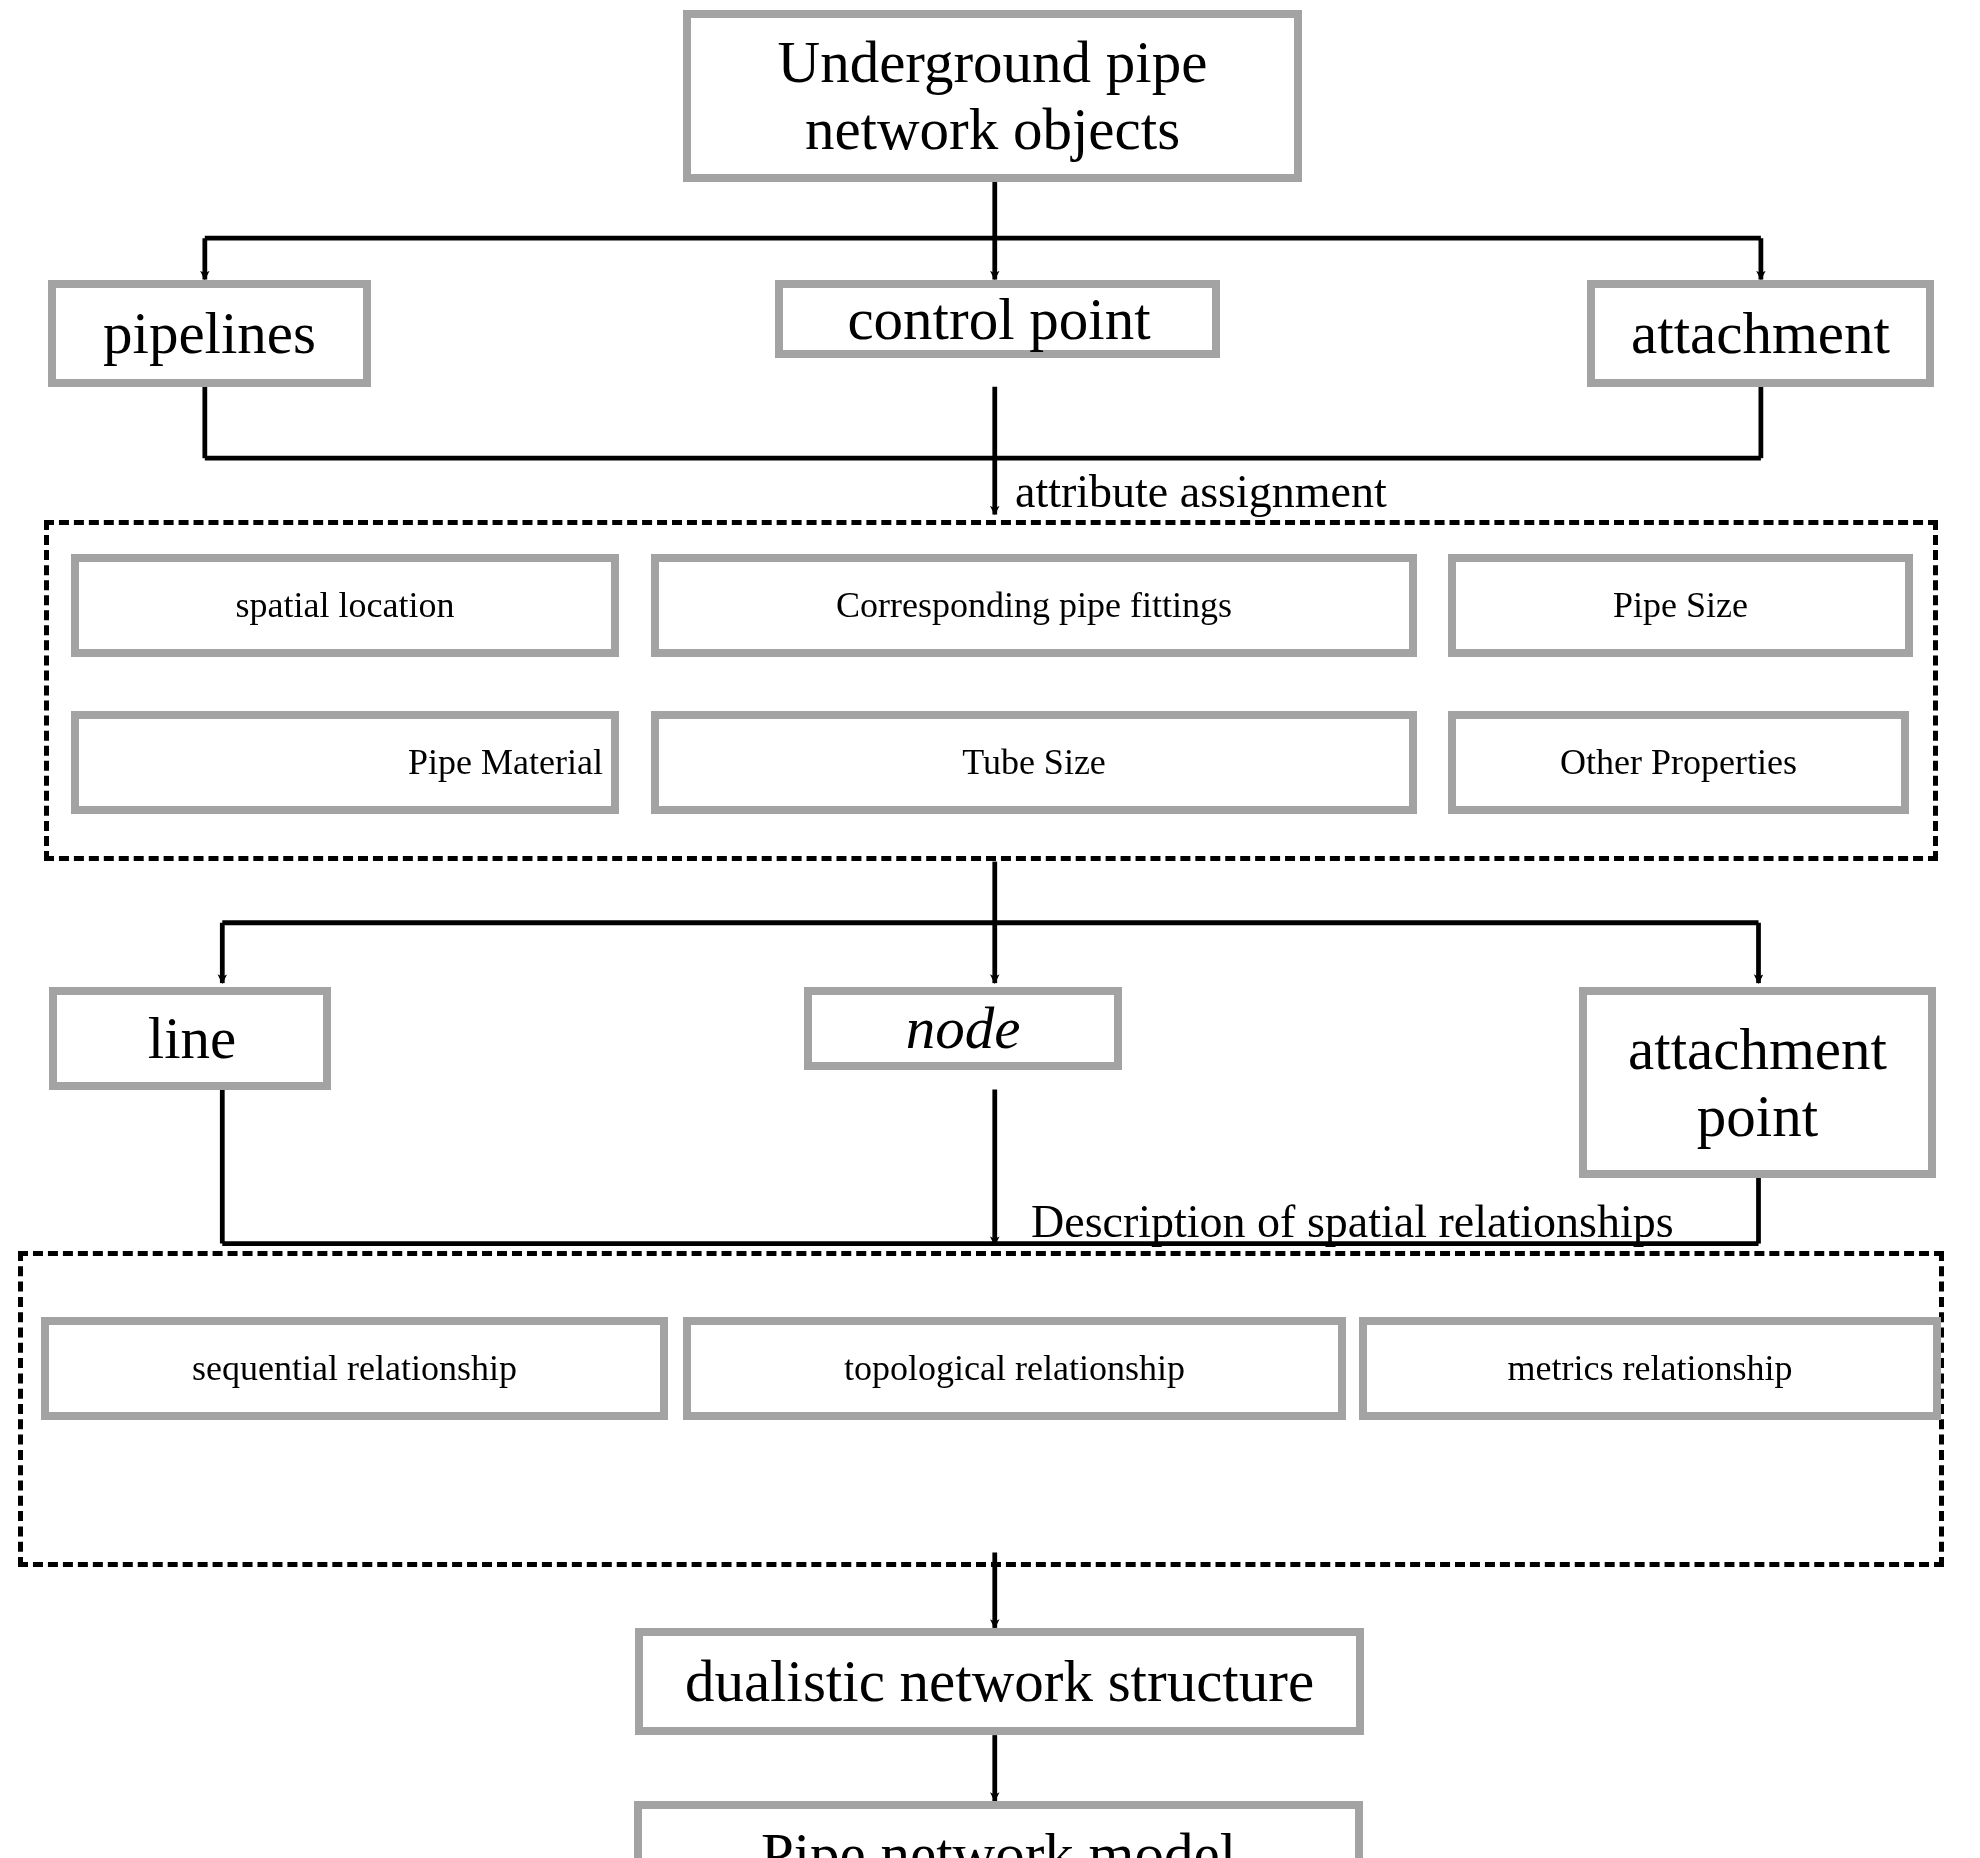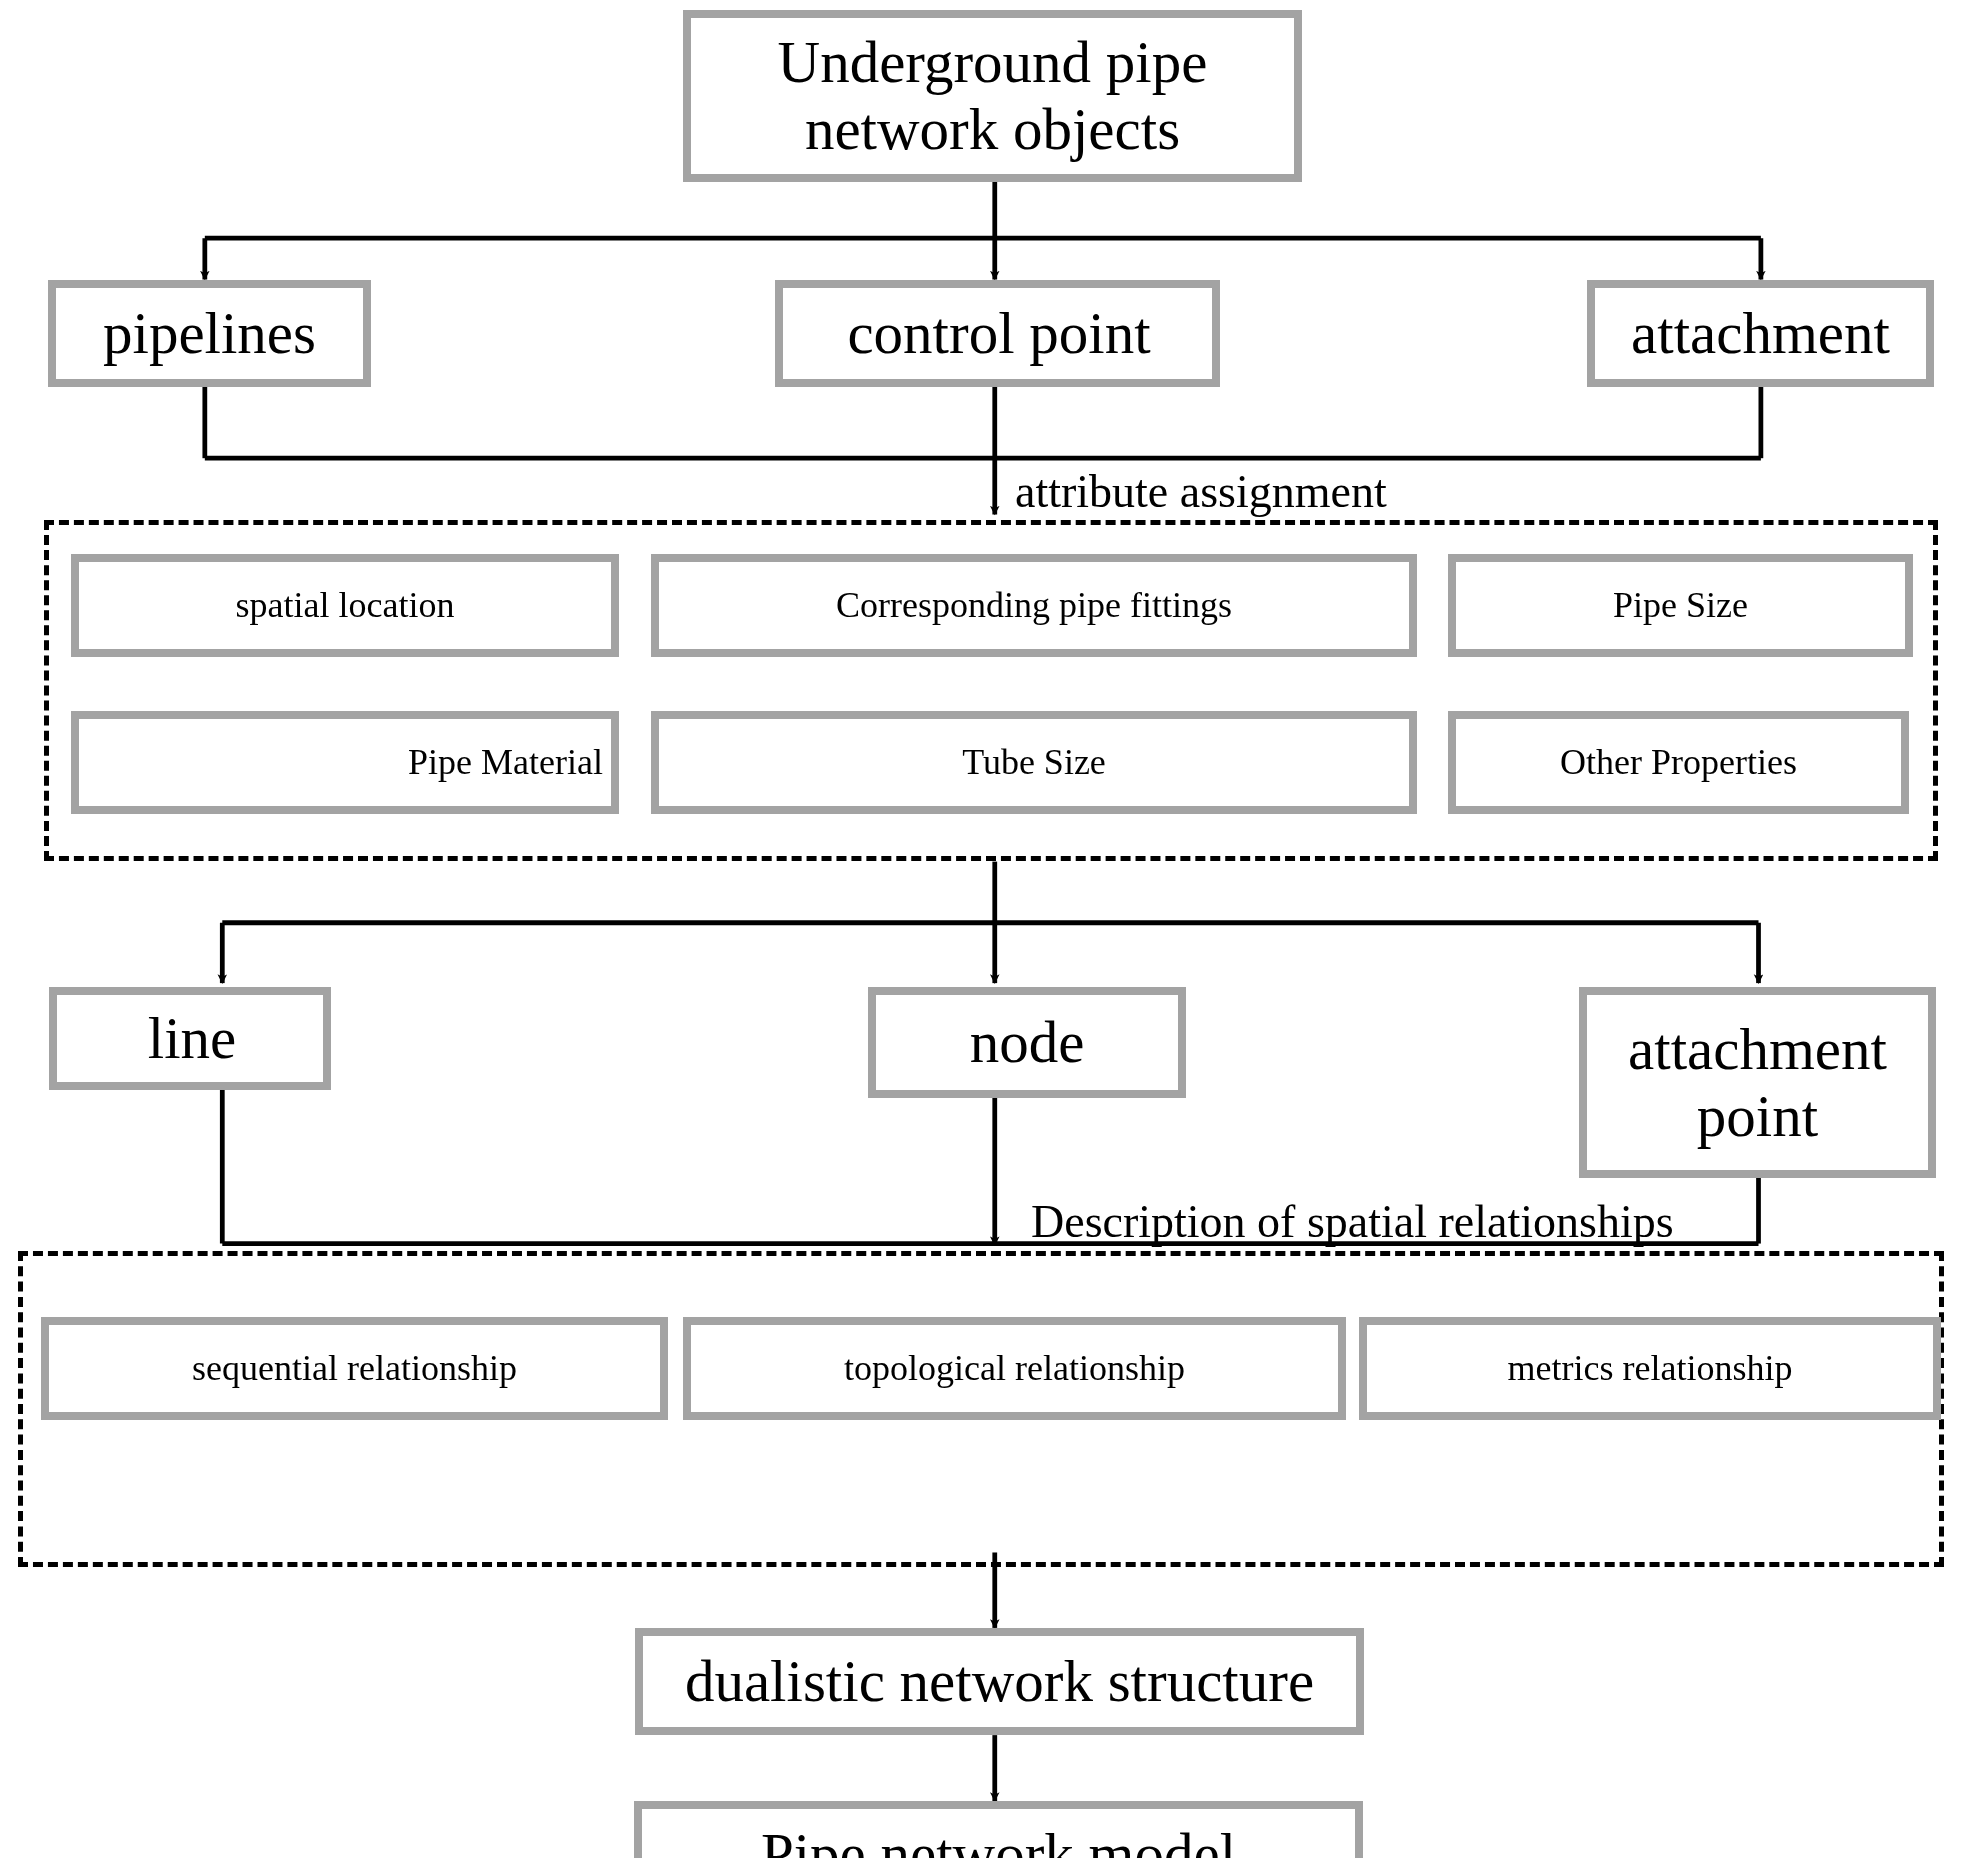--- a/index.html
+++ b/index.html
@@ -95,21 +95,21 @@
     </g>
   </svg>
 
   <div class="node-box fs-big" style="left:683px; top:9.5px; width:619px; height:172px;">
     <span>Underground pipe network objects</span>
   </div>
 
   <div class="node-box fs-big" style="left:48px; top:280px; width:323px; height:107px;">
     <span>pipelines</span>
   </div>
-  <div class="node-box fs-big" style="left:775px; top:280px; width:445px; height:107px;padding-left:11px;">
+  <div class="node-box fs-big" style="left:775px; top:280px; width:445px; height:78px;padding-left:11px;">
     <span>control point</span>
   </div>
   <div class="node-box fs-big" style="left:1587px; top:280px; width:347px; height:107px;">
     <span>attachment</span>
   </div>
 
   <div class="edge-label fs-small" style="left:1015px; top:465px;">attribute assignment</div>
 
   <div class="group-box" style="left:44px; top:520px; width:1894px; height:341px;"></div>
 
@@ -129,21 +129,21 @@
   <div class="node-box fs-mid" style="left:651px; top:711px; width:766px; height:103px;">
     <span>Tube Size</span>
   </div>
   <div class="node-box fs-mid" style="left:1448px; top:711px; width:461px; height:103px;">
     <span>Other Properties</span>
   </div>
 
   <div class="node-box fs-big" style="left:49px; top:987px; width:282px; height:103px;padding-left:12px;">
     <span>line</span>
   </div>
-  <div class="node-box fs-big" style="left:868px; top:987px; width:318px; height:111px;">
+  <div class="node-box fs-big" style="left:804px; top:987px; width:318px; height:83px;font-style:italic;">
     <span>node</span>
   </div>
   <div class="node-box fs-big" style="left:1579px; top:987px; width:357px; height:191px;">
     <span>attachment point</span>
   </div>
 
   <div class="edge-label fs-small" style="left:1031px; top:1195px;">Description of spatial relationships</div>
 
   <div class="group-box" style="left:17.5px; top:1251px; width:1926px; height:316px;"></div>
 

